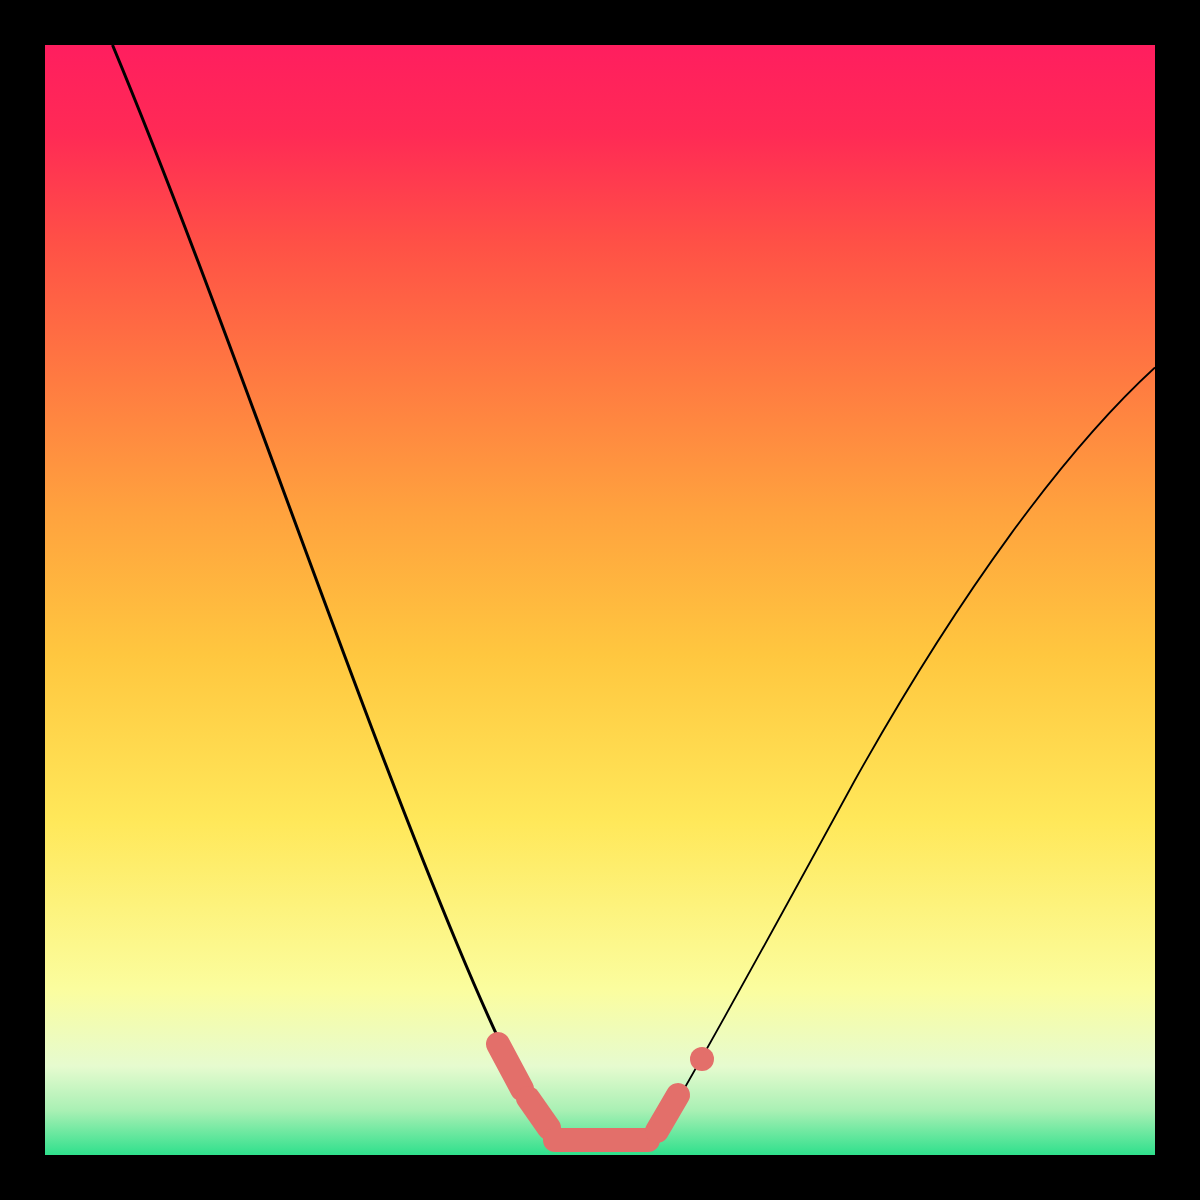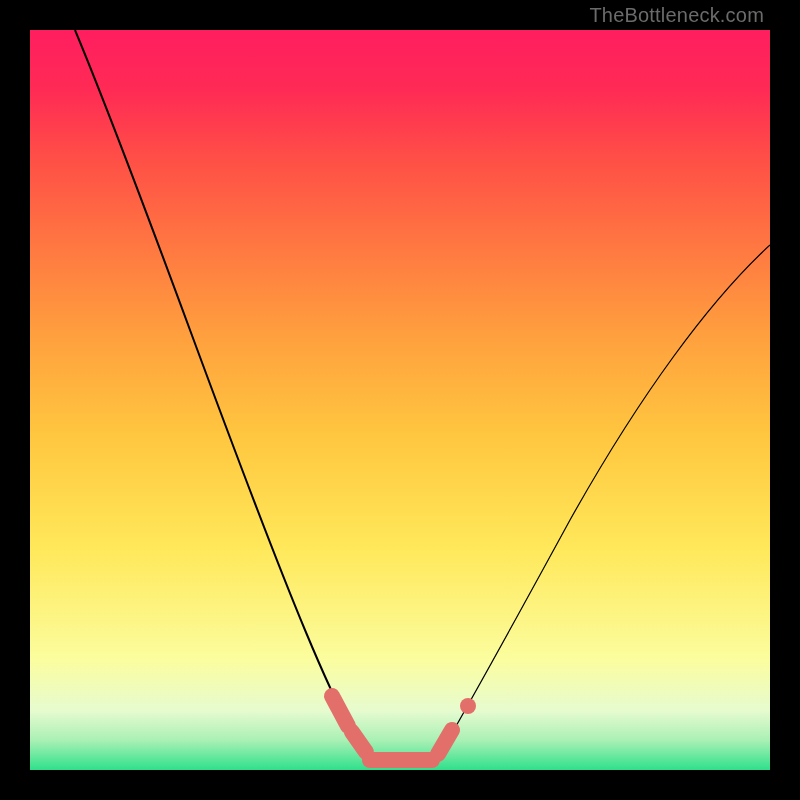--- a/index.html
+++ b/index.html
@@ -75,21 +75,20 @@
   }
   .coral-dot {
     fill: #e36f6a;
   }
 </style>
 </head>
 <body>
 
 <div class="frame">
 
-  <div class="watermark">TheBottleneck.com</div>
 
   <div class="plot">
 
     <svg class="curves" viewBox="0 0 740 740">
 
       <path class="curve-main" d="M 45 0
                C 120 180, 200 420, 275 600
                C 295 648, 310 680, 322 702"></path>
 
       <path class="curve-main" d="M 322 702

